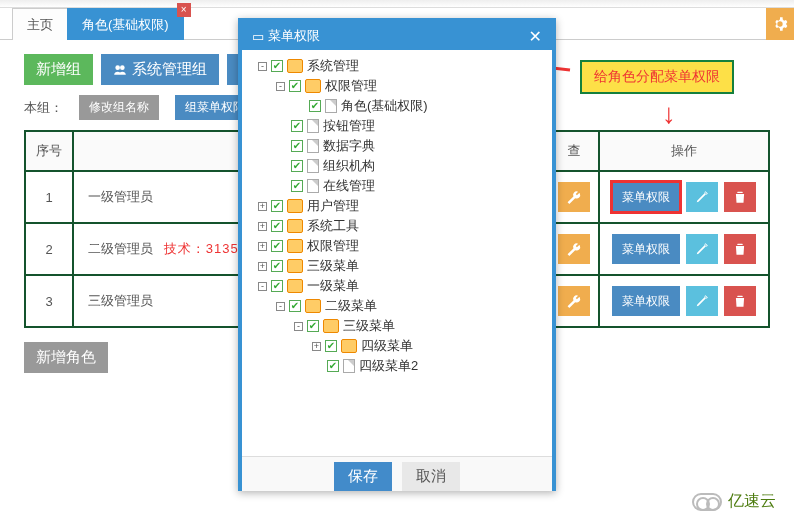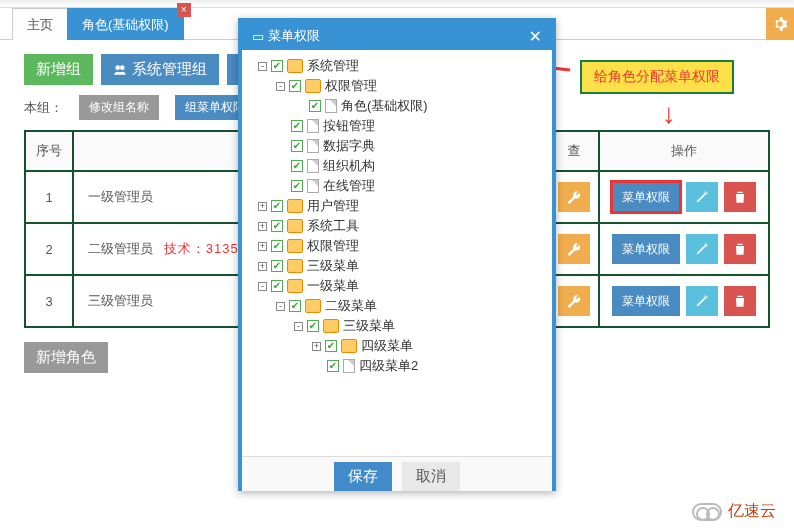--- a/index.html
+++ b/index.html
@@ -52,21 +52,21 @@
 .exp { width:9px; height:9px; border:1px solid #888; display:flex; align-items:center; justify-content:center; font-size:9px; line-height:1; color:#555; cursor:pointer; background:#fff;}
 .exp.none{border:none;width:11px;}
 .chk { width:12px; height:12px; border:1px solid #5a5; display:inline-flex; align-items:center; justify-content:center; cursor:pointer; background:#fff;}
 .chk.on::after{content:"✔";font-size:10px;color:#3a3;line-height:1;}
 .fld { width:16px; height:14px; background:#fc6; border:1px solid #e80; border-radius:2px; display:inline-block;}
 .fil { width:12px; height:14px; background:#fff; border:1px solid #aaa; display:inline-block; position:relative;}
 .fil::after{content:"";position:absolute;right:0;top:0;border:3px solid #ccc;border-left-color:transparent;border-bottom-color:transparent;}
 .lbl{cursor:pointer;}
 .d1{padding-left:10px;}.d2{padding-left:28px;}.d3{padding-left:46px;}.d4{padding-left:64px;}
 
-.watermark { position:absolute; right:18px; bottom:10px; color:#c2410c; font-size:16px; display:flex; align-items:center; gap:6px;}
+.watermark { position:absolute; right:18px; bottom:20px; color:#4d7c0f; font-size:16px; display:flex; align-items:center; gap:6px;}
 .watermark .logo{width:30px;height:18px;border:2px solid #bbb;border-radius:9px;position:relative;}
 .watermark .logo::before,.watermark .logo::after{content:"";position:absolute;width:10px;height:10px;border:2px solid #bbb;border-radius:50%;top:2px;}
 .watermark .logo::before{left:2px;}.watermark .logo::after{left:12px;}
 </style>
 </head>
 <body>
 
 <div class="topbar"></div>
 <div class="cog-btn">
   <svg viewBox="0 0 24 24">

